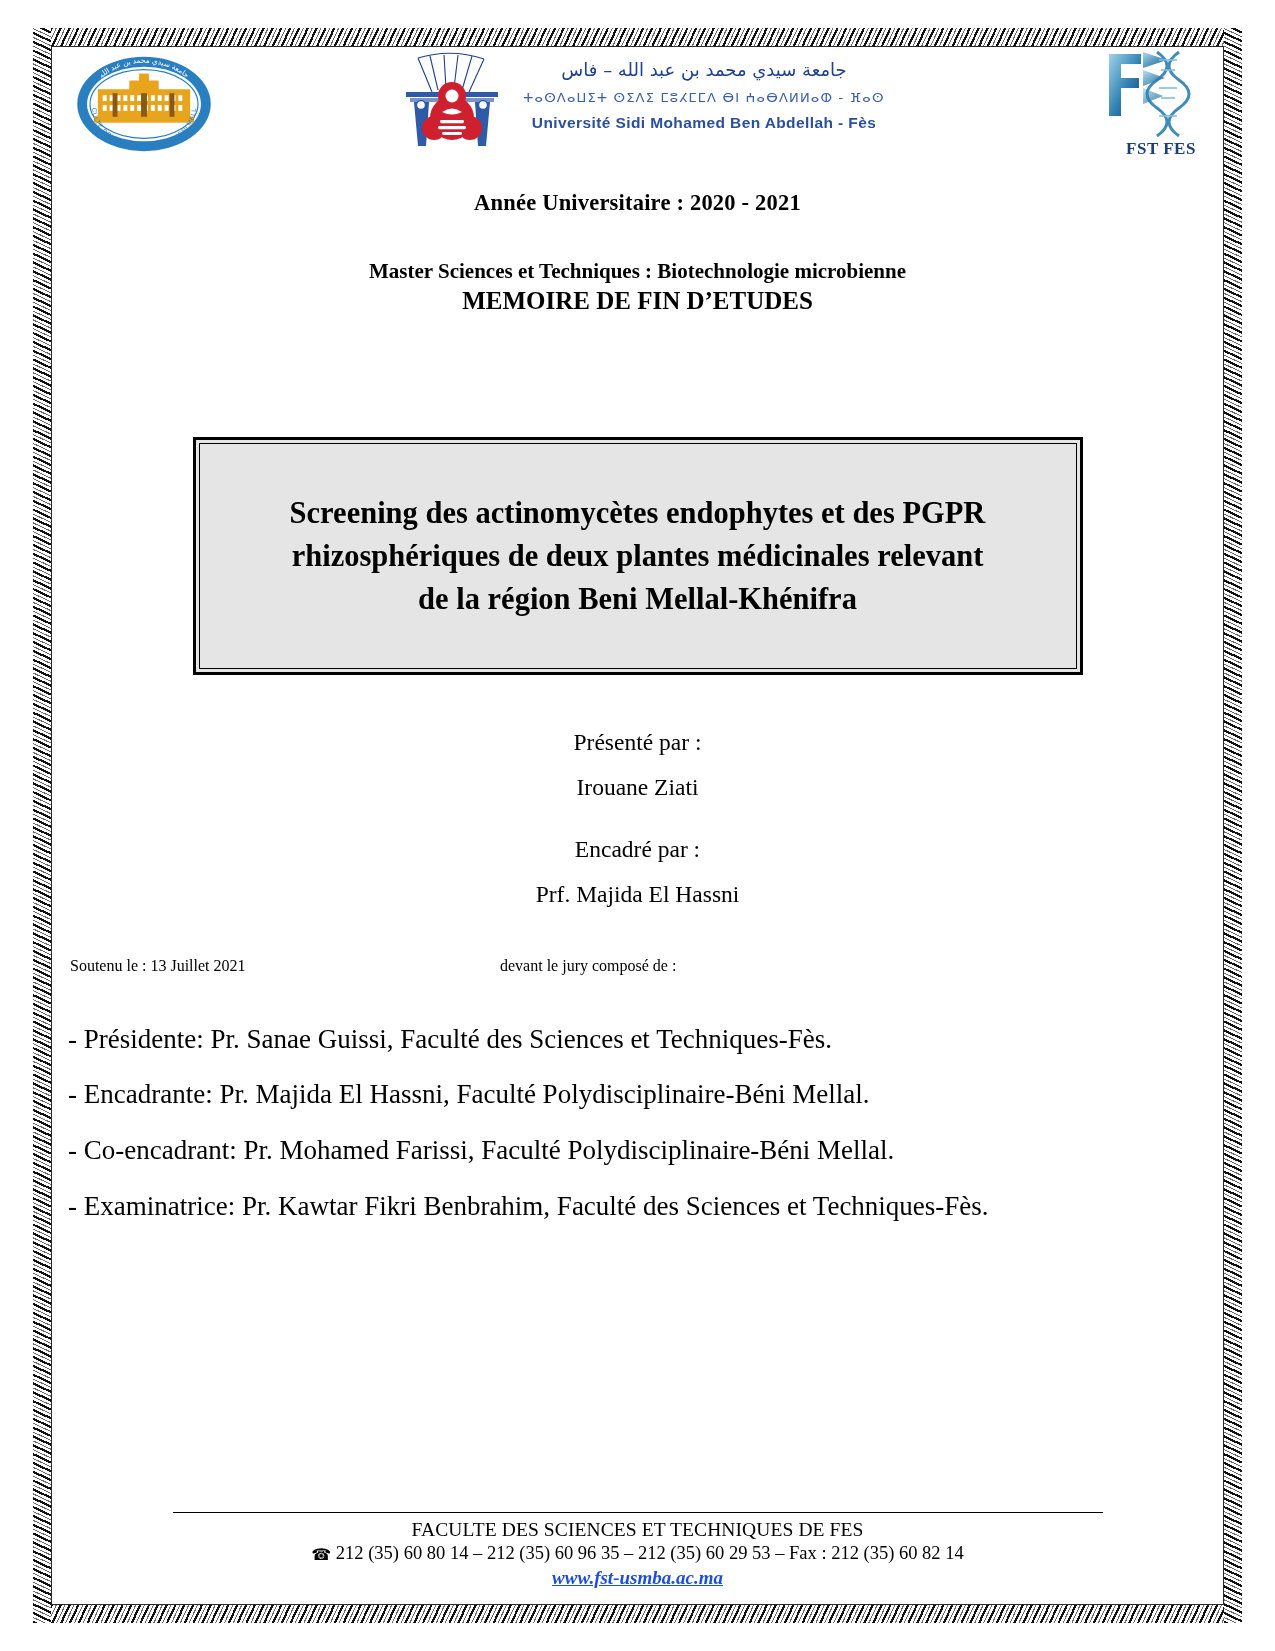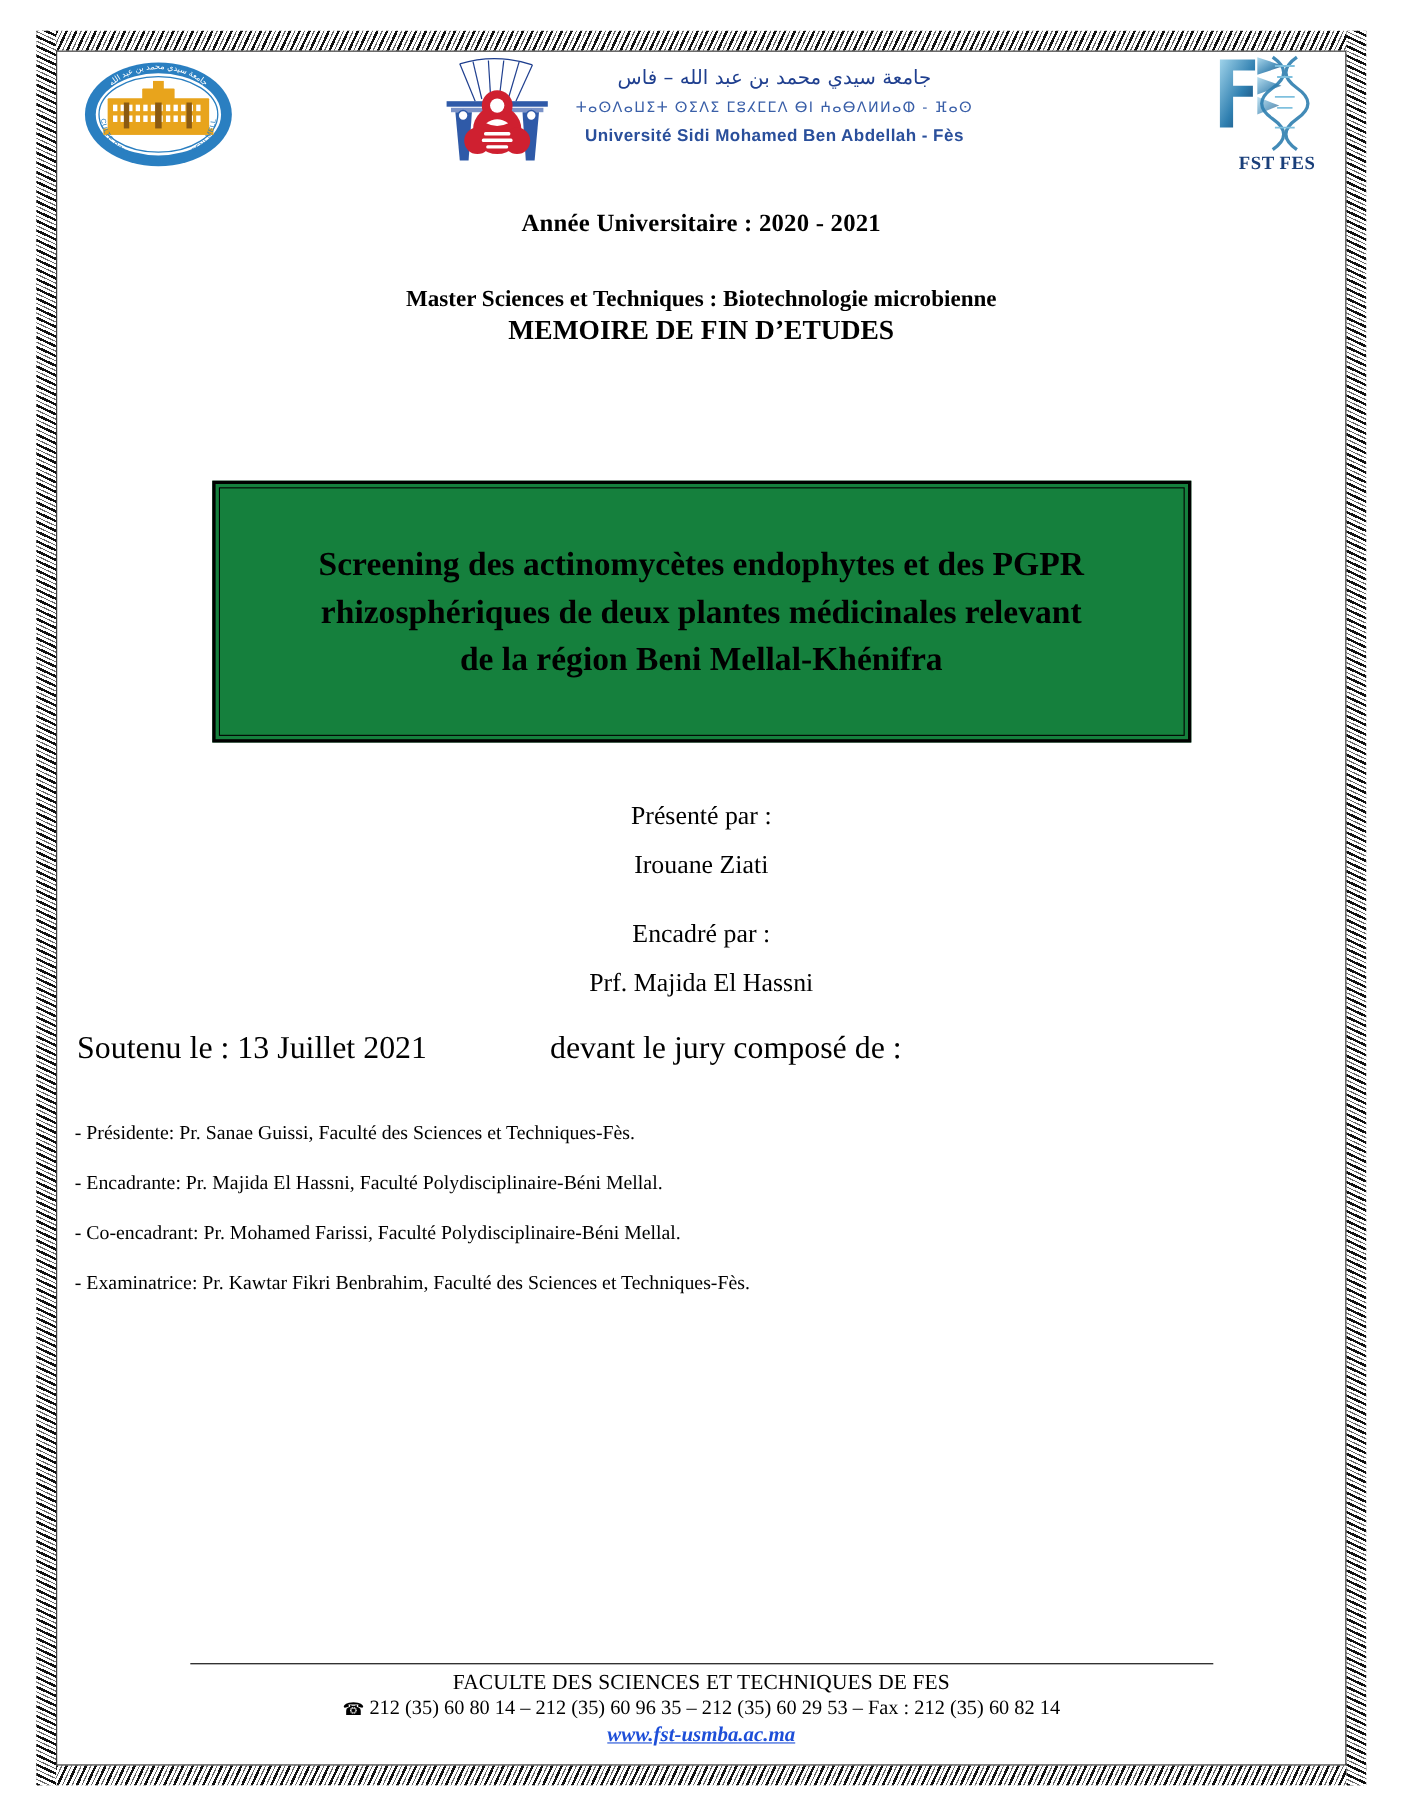--- a/index.html
+++ b/index.html
@@ -73,54 +73,54 @@
     margin-top:42px;font-weight:bold;font-size:21px;line-height:1.28;
   }
   .memoire{font-weight:bold;font-size:25px;line-height:1.28;}
 
   
   .title-outer{
     margin:120px auto 0 auto;
     width:890px;
     border:3px solid #000;
     padding:3px;
-    background:#15803d;
+    background:#e5e5e5;
     box-sizing:border-box;
   }
   .title-inner{
     border:1px solid #000;
     padding:48px 34px 46px 34px;
   }
   .title-text{
     text-align:center;
     font-weight:bold;
     font-size:30.5px;
     line-height:1.42;
   }
 
   
   .presented-block{text-align:center;margin-top:56px;}
   .line-reg{font-size:23.5px;line-height:1.0;}
   .sp-20{height:22px;}
   .sp-34{height:38px;}
 
   .soutenu-row{
-    margin-top:30px;
-    font-size:29px;
+    margin-top:50px;
+    font-size:16px;
     display:flex;
     padding-left:10px;
   }
   .soutenu-left{width:430px;}
   .soutenu-right{flex:1;}
 
   
   .jury{
     margin-top:50px;
     padding-left:8px;
-    font-size:18px;
+    font-size:27px;
   }
   .jury-item{margin-bottom:26px;line-height:1.1;}
 
   
   .footer{
     position:absolute;
     left:0;right:0;bottom:18px;
     text-align:center;
   }
   .footer-rule{

